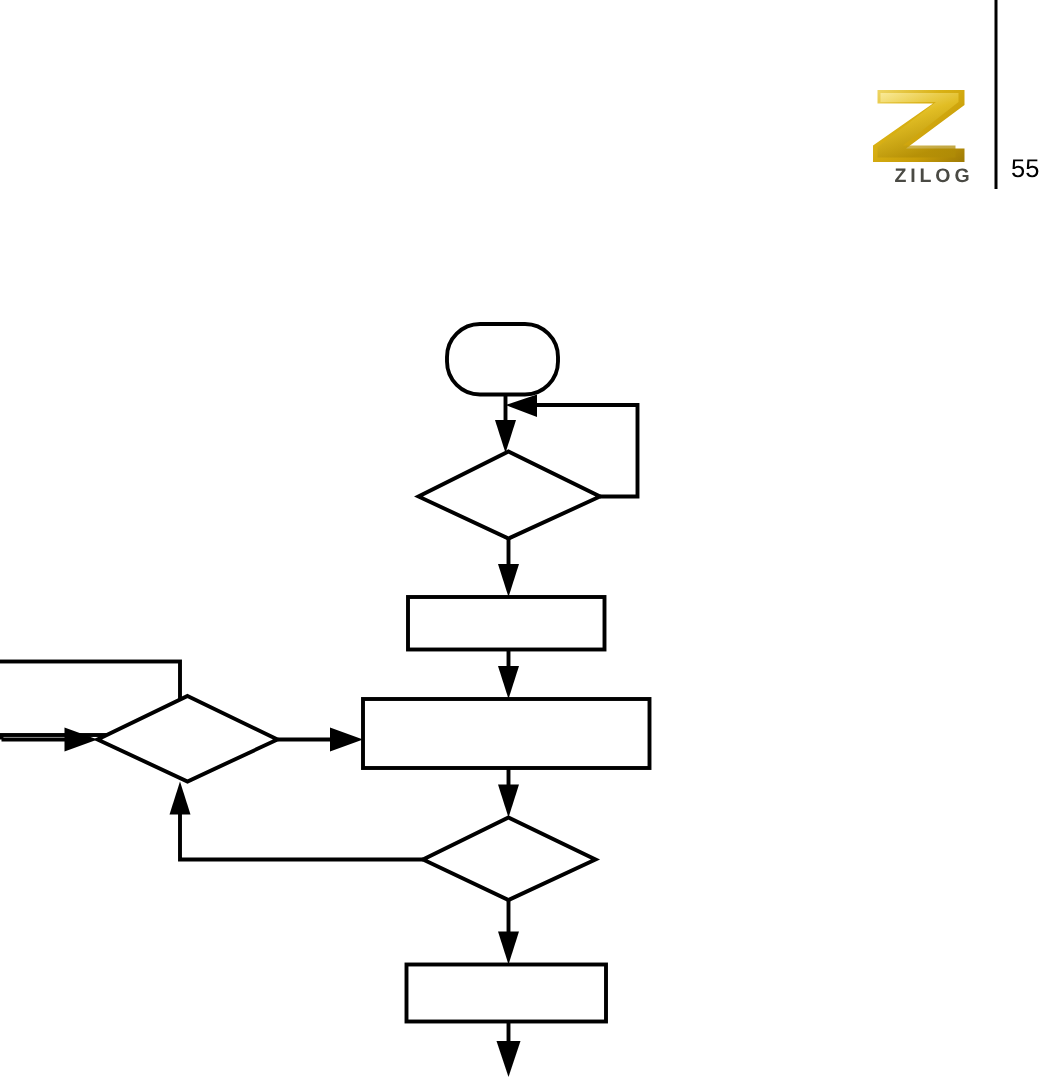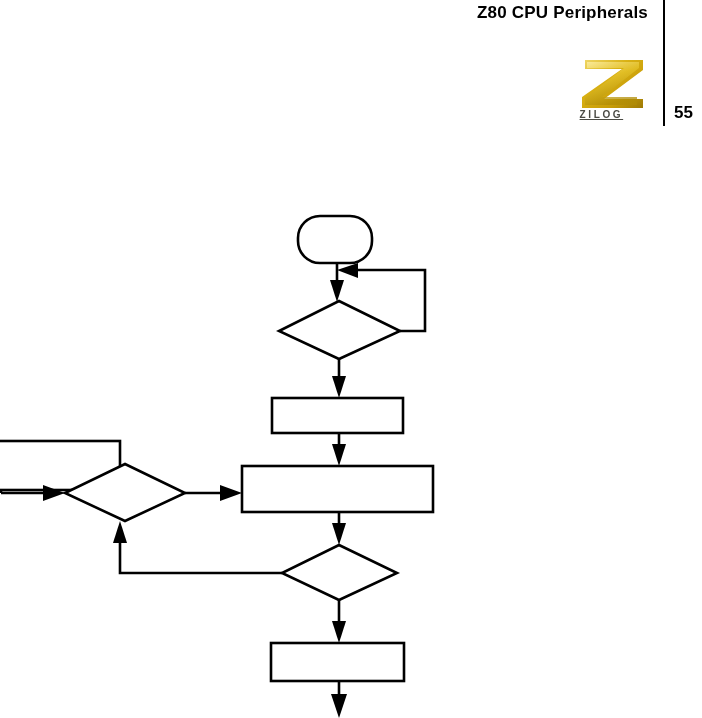--- a/index.html
+++ b/index.html
@@ -44,21 +44,21 @@
     top: 0px;
     width: 2px;
     height: 126px;
     background: #000000;
   }
   #page-number {
     position: absolute;
     left: 674px;
     top: 103px;
     font-family: "Liberation Sans", sans-serif;
-    font-weight: bold;
+    font-weight: normal;
     font-size: 17px;
     color: #000000;
   }
 
   
   #zilog-logo {
     position: absolute;
     left: 577px;
     top: 57px;
     width: 72px;
@@ -69,28 +69,27 @@
     left: 0px;
     top: 0px;
     width: 72px;
     height: 53px;
   }
   #zilog-wordmark {
     position: absolute;
     left: 0px;
     top: 52px;
     width: 72px;
-    text-align: left;
+    text-align: right;
     font-family: "Liberation Sans", sans-serif;
     font-weight: bold;
-    font-size: 10px;
+    font-size: 13px;
     letter-spacing: 2.6px;
     color: #4a4a44;
     text-indent: 2.6px;
-    text-decoration: underline;
   }
 
   
   #flowchart {
     position: absolute;
     left: 0;
     top: 0;
     width: 702px;
     height: 718px;
   }
@@ -108,21 +107,20 @@
     fill: #000000;
     stroke: none;
   }
 </style>
 </head>
 <body>
 
 <div id="header">
 
   <div id="header-title-block">
-    <div class="header-line">Z80 CPU Peripherals</div>
   </div>
 
   <div id="header-divider"></div>
 
   <div id="page-number">55</div>
 
   <div id="zilog-logo">
     <svg id="zilog-z" viewBox="0 0 72 53" xmlns="http://www.w3.org/2000/svg">
       <defs>
         <linearGradient id="zgrad" x1="0" y1="0" x2="1" y2="1">

